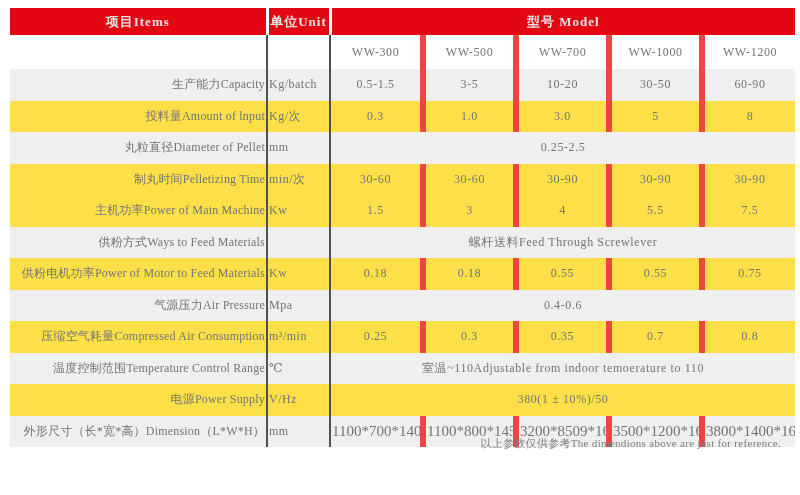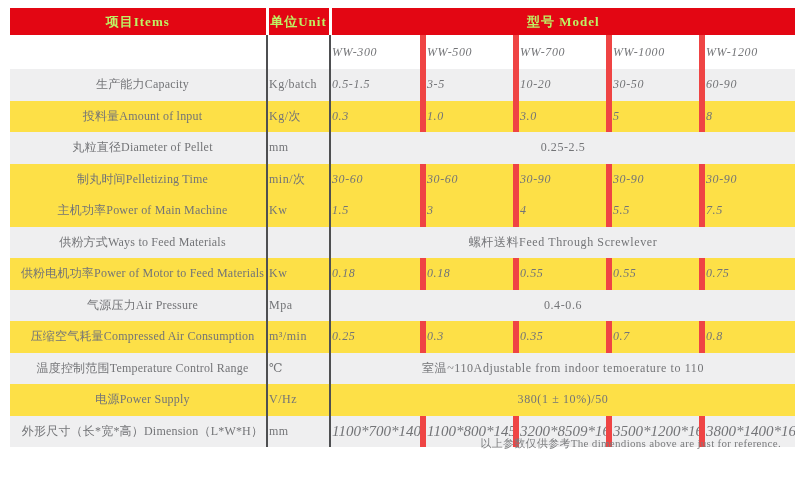--- a/index.html
+++ b/index.html
@@ -8,40 +8,40 @@
     font-family:"Liberation Serif","DejaVu Serif",serif;
   }
   .page{position:relative;width:800px;height:495px;background:#fff;}
   table.spec{
     position:absolute;left:10px;top:8px;width:785px;
     border-collapse:collapse;table-layout:fixed;
   }
   td{vertical-align:middle;overflow:hidden;white-space:nowrap;}
   
   tr.redrow td{
-    background:#e30613;color:#bef264;font-weight:bold;
+    background:#e30613;color:#e5e5e5;font-weight:bold;
     font-size:13px;height:25px;text-align:center;letter-spacing:1px;
   }
   tr.redrow td.gapL{border-left:3px solid #ffffff;text-align:center;}
   
   tr.modelrow td{height:32px;background:#ffffff;}
   
   tr.data td{height:29.5px;}
   tr.alt td{background:#efeff0;}
   tr.plain td{background:#fde047;}
   td.item{
-    text-align:center;padding-left:10px;color:#737477;font-size:12px;
+    text-align:right;padding-left:10px;color:#737477;font-size:12px;
     letter-spacing:0.2px;
   }
   td.unit{
     text-align:left;color:#737477;font-size:12px;letter-spacing:0.5px;
     border-left:2px solid #4e4f51;border-right:2px solid #4e4f51;
   }
   td.val{
-    color:#737477;font-size:12px;letter-spacing:0.6px;font-style:italic;
+    text-align:center;color:#737477;font-size:12px;letter-spacing:0.6px;
   }
   td.sep{border-left:6px solid #ef4444;}
   td.spanv{text-align:center;color:#737477;font-size:12px;letter-spacing:0.6px;}
   tr.dims td.val{font-size:15px;letter-spacing:0px;}
   .footer{
     position:absolute;right:19px;top:436px;
     font-size:11px;color:#7b7c7e;letter-spacing:0.3px;
     font-family:"Liberation Serif","DejaVu Serif",serif;
   }
 </style>

